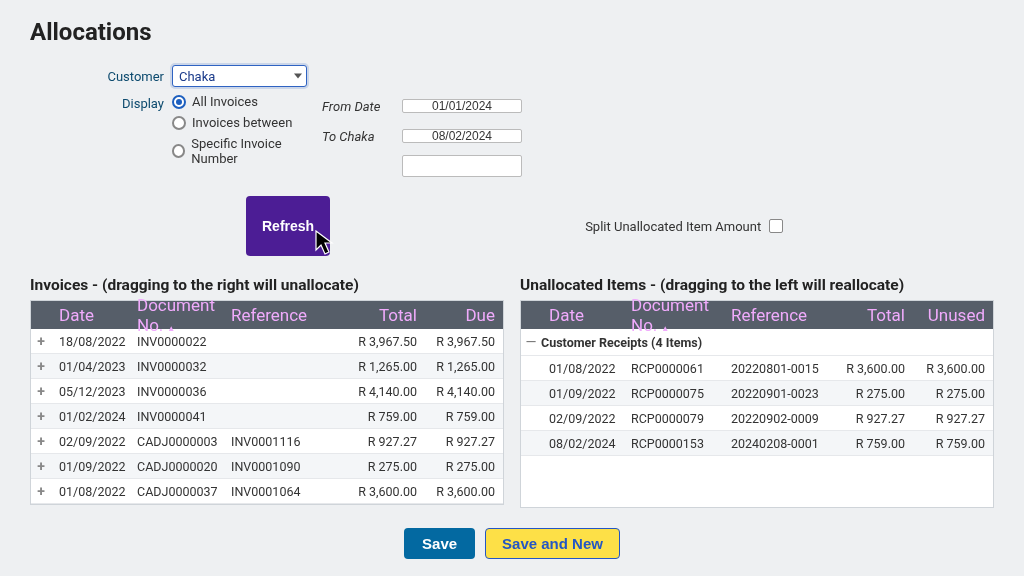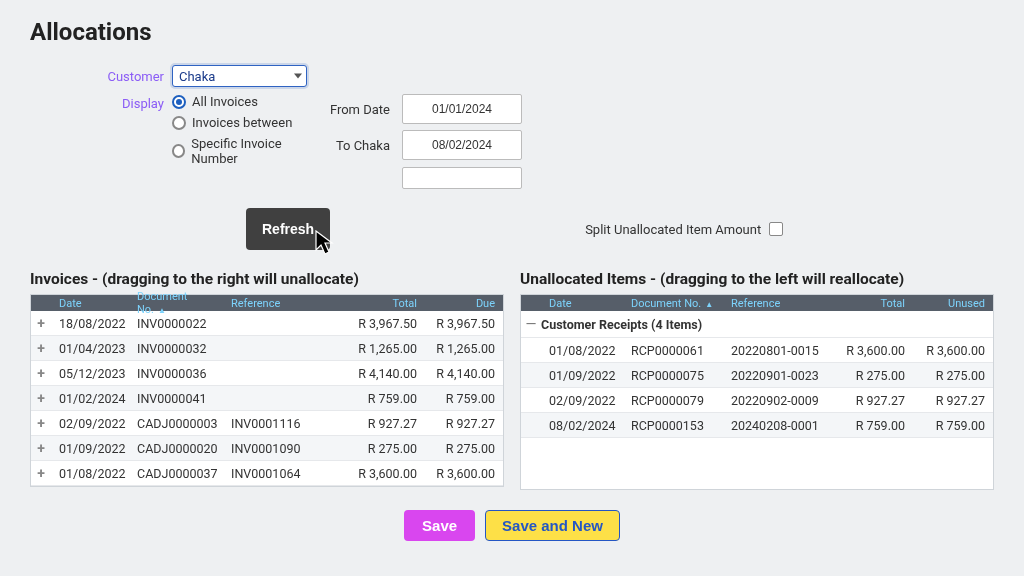--- a/index.html
+++ b/index.html
@@ -28,21 +28,21 @@
   .filter-row {
     display: flex;
     align-items: center;
     margin-bottom: 6px;
     min-height: 24px;
   }
   .label-col {
     width: 142px;
     text-align: right;
     padding-right: 8px;
-    color: #8b5cf6;
+    color: #0c4a6e;
   }
   .select-wrap {
     position: relative;
     width: 135px;
     height: 22px;
     border: 1px solid #2f63c2;
     border-radius: 3px;
     background: #fff;
     box-shadow: 0 0 0 2px rgba(47,99,194,.18);
     display: flex; align-items: center;
@@ -66,59 +66,59 @@
     margin-right: 6px; background:#fff;
   }
   .radio.selected { border-color:#1d5fbf; }
   .radio.selected::after {
     content:""; width:6px; height:6px; border-radius:50%;
     background:#1d5fbf;
   }
   .radio-opt { display:flex; align-items:center; margin-bottom: 6px; }
 
   .date-input {
-    width: 120px; height: 30px; border:1px solid #bbb;
+    width: 120px; height: 14px; border:1px solid #bbb;
     border-radius: 2px; background:#fff; text-align:center;
     font-size: 12px; color:#333;
   }
   .text-input {
     width: 120px; height: 22px; border:1px solid #bbb;
     border-radius: 2px; background:#fff; padding:0 5px;
   }
   .date-label-col {
-    width: 80px; text-align:right; padding-right:12px; color:#333;
+    width: 80px; padding-right:12px; color:#333;font-style:italic;
   }
 
   .refresh-row {
     display:flex; align-items:center; margin-top: 12px; margin-bottom: 20px;
   }
   .btn-primary {
-    background:#404040; color:#fff; border:none; border-radius:4px;
-    font-weight:600; font-size:14px; padding:13px 16px; cursor:pointer;
+    background:#4c1d95; color:#fff; border:none; border-radius:4px;
+    font-weight:600; font-size:14px; padding:22px 16px; cursor:pointer;
   }
   .split-wrap {
     margin-left: 255px; display:flex; align-items:center; color:#333;
   }
   .split-wrap .checkbox-empty {
     width:14px; height:14px; border:1px solid #888; border-radius:2px;
     margin-left:8px; background:#fff;
   }
 
   
   .tables-row { display:flex; gap:16px; }
   .panel { flex:1; }
   .panel-title {
     font-size:15.5px; font-weight:700; color:#222; margin-bottom:6px;
   }
   .grid {
     border:1px solid #cfd4d9; background:#fff;
   }
   .grid-head {
-    display:flex; background:#565e69; color:#7dd3fc; font-size:11px;
-    height:16px; align-items:center;
+    display:flex; background:#565e69; color:#f0abfc; font-size:17px;
+    height:28px; align-items:center;
   }
   .grid-head .cell { padding:0 8px; }
   .sort { margin-left:4px; }
   .sort::after { content:"▲"; font-size:8px; }
 
   .grid-body .row {
     display:flex; height:25px; align-items:center;
     border-bottom:1px solid #e6e8eb; font-size:12.5px; color:#333;
   }
   .grid-body .row:nth-child(odd) { background:#fff; }
@@ -150,21 +150,21 @@
     font-weight:700; color:#333; font-size:12.5px;
   }
   .group-row .expander { color:#777; font-weight:400; }
   .rg .grid-body { min-height: 178px; }
 
   
   .actions {
     display:flex; justify-content:center; gap:10px; margin-top:20px;
   }
   .btn-blue {
-    background:#d946ef; color:#fff; border:none; border-radius:4px;
+    background:#0369a1; color:#fff; border:none; border-radius:4px;
     font-weight:600; font-size:15px; padding:7px 18px; cursor:pointer;
   }
   .btn-outline {
     background:#fde047; color:#2456c4; border:1px solid #2456c4;
     border-radius:4px; font-weight:600; font-size:15px;
     padding:6px 16px; cursor:pointer;
   }
 
   
   .cursor {

